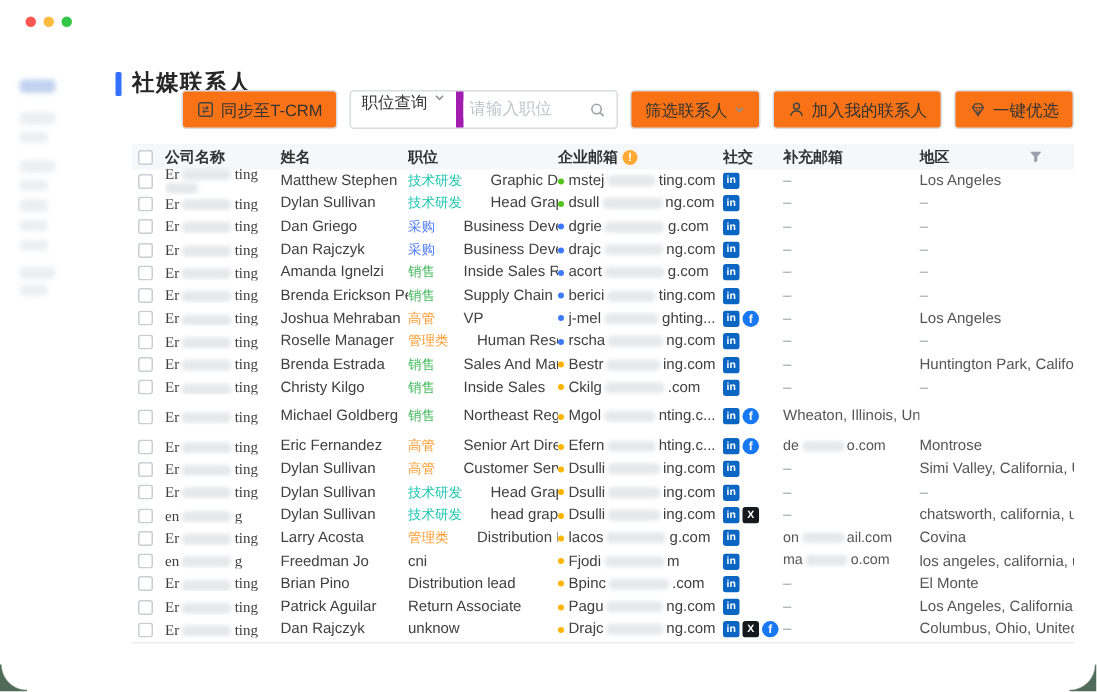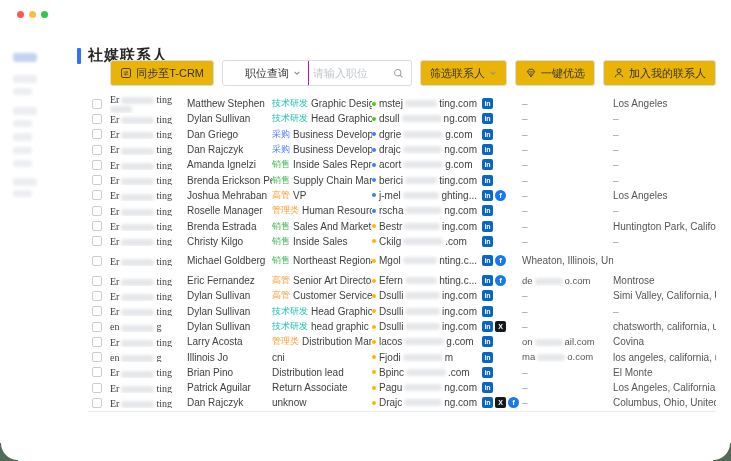--- a/index.html
+++ b/index.html
@@ -18,25 +18,25 @@
 
   
   .main { position:absolute; left:76px; top:0; width:655px; height:461px; }
   .title-wrap { position:absolute; left:1px; top:46px; display:flex; align-items:center; gap:7px; }
   .title-bar { width:4px; height:16px; border-radius:1px; }
   .page-title { font-size:15px; font-weight:bold; color:#262626; letter-spacing:1px; }
 
   
   .toolbar { position:absolute; top:60px; right:15px; display:flex; gap:8px; align-items:center; }
   .tbtn { display:inline-flex; align-items:center; gap:4px; height:26px; padding:0 9px;
-    border:1px solid #d8dce3; border-radius:3px; background:#eab308; font-size:11px; color:#333;
+    border:1px solid #d8dce3; border-radius:3px; background:#f97316; font-size:11px; color:#333;
     white-space:nowrap; cursor:pointer; }
   .group { display:flex; align-items:center; height:26px; border:1px solid #d8dce3; border-radius:3px; background:#fff; }
-  .group .dd { display:flex; align-items:center; gap:4px; padding:0 7px; height:100%;
-    border-right:1px solid #a21caf; font-size:11px; color:#333; cursor:pointer;margin-left:15px; }
+  .group .dd { display:flex; align-items:flex-start; gap:4px; padding:0 7px; height:100%;
+    border-right:5px solid #a21caf; font-size:11px; color:#333; cursor:pointer; }
   .group input { border:0; outline:0; width:84px; font-size:11px; color:#333; padding:0 4px; }
   .group input::placeholder { color:#c0c5cd; }
   .group .mag { margin-right:7px; display:flex; }
   .caret { display:flex; }
 
   
   .table { position:absolute; left:12px; top:96px; width:628px; font-size:10px; }
   .thead, .trow { display:grid; grid-template-columns:22px 77px 85px 100px 110px 40px 91px 1fr;
     align-items:center; }
   .thead { height:17px; background:#f5f7fa; color:#333; font-weight:bold; }
@@ -44,21 +44,21 @@
   .trow.tall { height:24px; }
   .tbody { border-bottom:1px solid #e9ebef; }
   .cell { overflow:hidden; white-space:nowrap; padding-right:5px; display:flex; align-items:center; }
   .cb { width:10px; height:10px; border:1px solid #c9cdd4; border-radius:2px; background:#fff; display:inline-block; cursor:pointer; }
   .c-check { justify-content:flex-start; padding-left:4px; }
   .blur { display:inline-block; height:7px; border-radius:3px; background:#c7cad0; opacity:.45;
     filter:blur(1.5px); margin:0 2px; vertical-align:middle; }
   .w-co { width:33px; } .w-co2 { width:22px; margin:0; } .w-em { width:40px; } .w-sup { width:28px; }
   .c-co { display:block; line-height:8px; padding-top:2px;font-family:Liberation Serif, serif; }
   .co-line2 { margin-top:1px; }
-  .tag { font-size:9px; margin-right:3px; flex:none;font-family:Liberation Serif, serif; }
+  .tag { font-size:9px; margin-right:19px; flex:none;font-family:Liberation Serif, serif; }
   .dot { width:4px; height:4px; border-radius:50%; flex:none; margin-right:3px; }
   .sicon { width:11px; height:11px; border-radius:2px; color:#fff; font-size:7px; font-weight:bold;
     display:inline-flex; align-items:center; justify-content:center; margin-right:2px; flex:none; cursor:pointer;
     font-family:"Liberation Sans",sans-serif; }
   .sicon.facebook { border-radius:50%; font-size:8px; }
   .c-sup, .c-reg { color:#555; }
   .dash { color:#9aa0a8; }
   .supp-lines { line-height:10px; font-size:9.5px; }
   .info-badge { width:10px; height:10px; border-radius:50%; background:#ffaa33; color:#fff;
     font-size:8px; line-height:10px; text-align:center; display:inline-block; margin-left:3px; font-weight:bold; }
@@ -134,39 +134,61 @@
         <span class="caret">
           <svg width="8" height="8" viewBox="0 0 10 10">
               <path d="M2 3.5l3 3 3-3" fill="none" stroke="#8a9099" stroke-width="1.3"></path>
             </svg>
         </span>
       </button>
 
       <button class="tbtn">
         <span style="display:flex">
           <svg width="12" height="12" viewBox="0 0 16 16">
+              <circle cx="8" cy="5" r="2.6" fill="none" stroke="#444" stroke-width="1.3"></circle>
+              <path d="M2.8 13.6c.8-2.9 2.9-4.3 5.2-4.3s4.4 1.4 5.2 4.3" fill="none" stroke="#444" stroke-width="1.3"></path>
+            </svg>
+        </span>
+        <span>加入我的联系人</span>
+      </button>
+
+      <button class="tbtn">
+        <span style="display:flex">
+          <svg width="12" height="12" viewBox="0 0 16 16">
               <path d="M3.2 6.2L5.5 3h5l2.3 3.2L8 13.3z" fill="none" stroke="#444" stroke-width="1.2"></path>
               <path d="M3.2 6.2h9.6M6.5 6.2L8 13.3M9.5 6.2L8 13.3" stroke="#444" stroke-width="0.7" fill="none"></path>
             </svg>
         </span>
         <span>一键优选</span>
       </button>
-
-      <button class="tbtn">
-        <span style="display:flex">
-          <svg width="12" height="12" viewBox="0 0 16 16">
-              <circle cx="8" cy="5" r="2.6" fill="none" stroke="#444" stroke-width="1.3"></circle>
-              <path d="M2.8 13.6c.8-2.9 2.9-4.3 5.2-4.3s4.4 1.4 5.2 4.3" fill="none" stroke="#444" stroke-width="1.3"></path>
-            </svg>
-        </span>
-        <span>加入我的联系人</span>
-      </button>
     </div>
 
     <div class="table">
+      <div class="thead" style="background: rgb(245, 247, 250);">
+        <div class="cell c-check">
+            <span class="cb"></span>
+          </div>
+        <div class="cell">公司名称</div>
+        <div class="cell">姓名</div>
+        <div class="cell">职位</div>
+        <div class="cell">
+          <span>企业邮箱</span>
+          <span class="info-badge">!</span>
+        </div>
+        <div class="cell">社交</div>
+        <div class="cell">补充邮箱</div>
+        <div class="cell">
+          <span>地区</span>
+          <span class="funnel">
+            <svg width="9" height="9" viewBox="0 0 12 12">
+                <path d="M1 1.5h10L7.4 6v4l-2.8 1V6z" fill="#98a0ab"></path>
+              </svg>
+          </span>
+        </div>
+      </div>
       <div class="tbody">
           <div class="trow">
     <div class="cell c-check">
               <span class="cb"></span>
             </div>
     <div class="cell c-co">
       <div class="co-l1"><span class="co-pre">Er</span><span class="blur w-co"></span><span class="co-suf">ting</span></div>
       <div class="co-line2"><span class="blur w-co2"></span></div>
     </div>
     <div class="cell">Matthew Stephen</div>
@@ -573,21 +595,21 @@
     <div class="cell c-reg">Covina</div>
   </div>
           <div class="trow">
     <div class="cell c-check">
               <span class="cb"></span>
             </div>
     <div class="cell c-co">
       <div class="co-l1"><span class="co-pre">en</span><span class="blur w-co"></span><span class="co-suf">g</span></div>
 
     </div>
-    <div class="cell">Illinois Jo</div>
+    <div class="cell">Freedman Jo</div>
     <div class="cell">
 
       <span class="pos-text">cni</span>
     </div>
     <div class="cell">
       <span class="dot" style="background: rgb(255, 180, 0);"></span>
       <span class="em-pre">Fjodi</span>
               <span class="blur w-em"></span>
               <span class="em-suf">m</span>
     </div>

